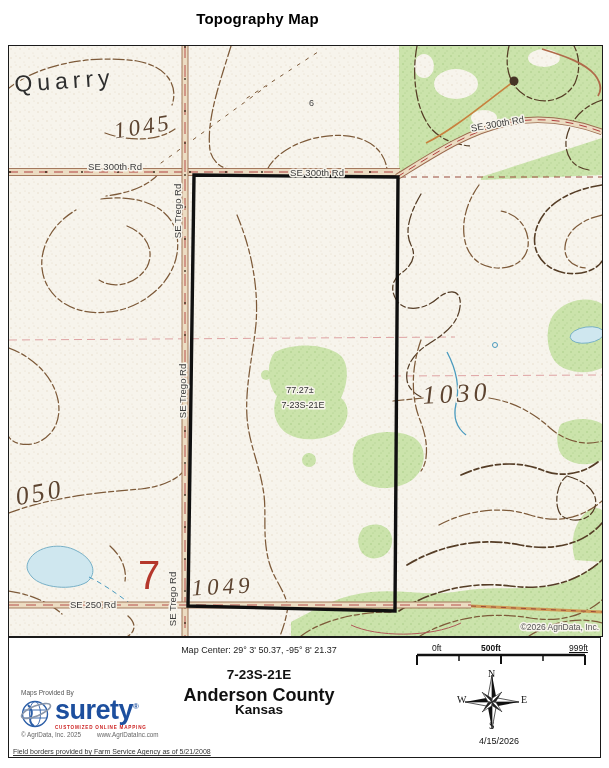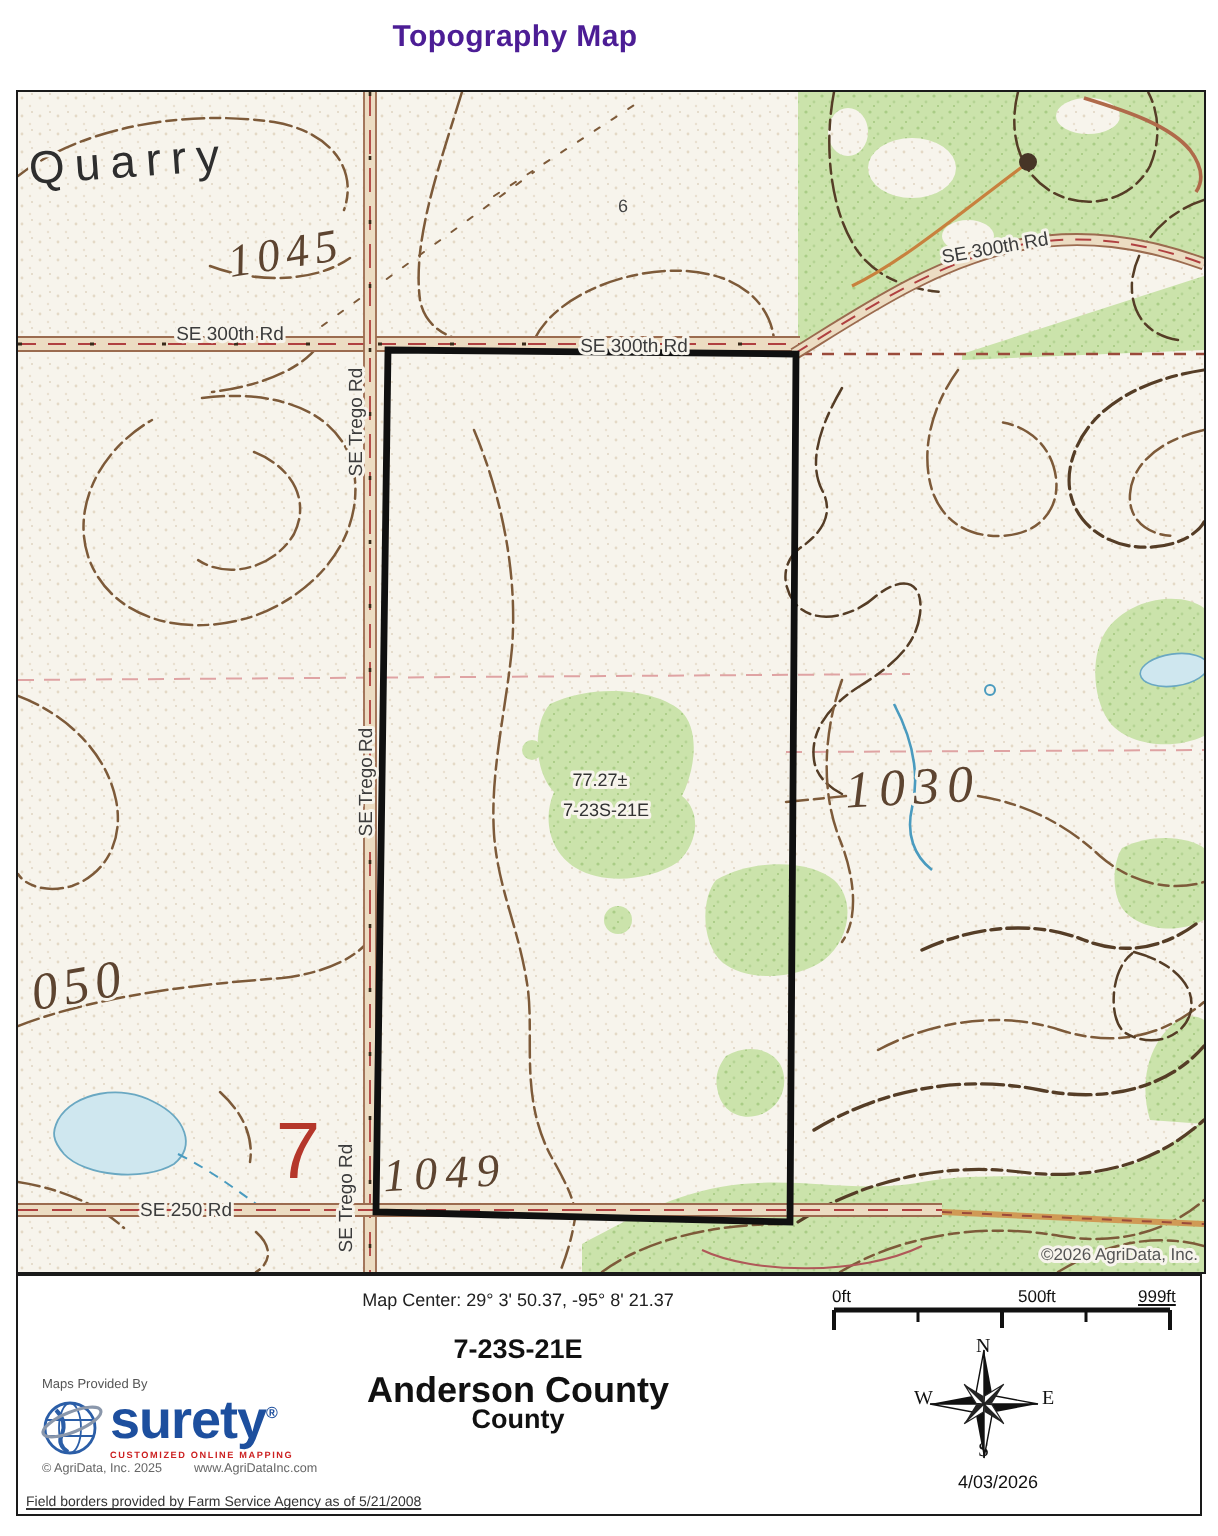--- a/index.html
+++ b/index.html
@@ -1,17 +1,17 @@
 <!DOCTYPE html>
 <html><head>
 <meta charset="utf-8">
 <style>
   html,body{margin:0;padding:0;background:#fff;}
   .page{position:relative;width:609px;height:768px;background:#ffffff;font-family:"Liberation Sans",sans-serif;overflow:hidden;}
-  .page-title{position:absolute;top:10px;left:0;width:515px;text-align:center;font-size:15px;font-weight:bold;color:#4c1d95;letter-spacing:.2px;}
+  .page-title{position:absolute;top:10px;left:0;width:515px;text-align:center;font-size:15px;font-weight:bold;color:#000000;letter-spacing:.2px;}
   .map-box{position:absolute;left:8px;top:45px;width:593px;height:590px;border:1.6px solid #1a1a1a;box-sizing:content-box;background:#f7f4ec;}
   .footer-box{position:absolute;left:8px;top:637px;width:593px;height:121px;border:1.6px solid #1a1a1a;box-sizing:border-box;background:#fff;}
   .fo{position:absolute;}
   .maps-provided{font-size:6.5px;color:#555;}
   .agridata-line{font-size:6.3px;color:#666;}
   .disclaimer{font-size:7px;color:#333;text-decoration:underline;}
   .center-col{position:absolute;left:150px;top:0;width:200px;text-align:center;}
   .map-center-line{position:absolute;top:7px;left:0;width:100%;font-size:9px;color:#222;}
   .loc-trs{position:absolute;top:29px;left:0;width:100%;font-size:13.5px;font-weight:bold;color:#111;}
   .loc-county{position:absolute;top:47px;left:0;width:100%;font-size:18px;font-weight:bold;color:#111;}
@@ -202,25 +202,25 @@
 
     <div class="fo agridata-line" style="left:12px;top:93px;">© AgriData, Inc. 2025</div>
     <div class="fo agridata-line" style="left:88px;top:93px;">www.AgriDataInc.com</div>
 
     <div class="fo disclaimer" style="left:4px;bottom:2px;">Field borders provided by Farm Service Agency as of 5/21/2008</div>
 
     <div class="center-col">
       <div class="map-center-line">Map Center: 29° 3' 50.37,  -95° 8' 21.37</div>
       <div class="loc-trs">7-23S-21E</div>
       <div class="loc-county">Anderson County</div>
-      <div class="loc-state">County</div>
+      <div class="loc-state">Kansas</div>
     </div>
 
-    <div class="scale-label" style="left:407px;">0ft</div>
-    <div class="scale-label" style="left:500px;">500ft</div>
+    <div class="scale-label" style="left:423px;">0ft</div>
+    <div class="scale-label" style="left:472px;font-weight:bold;">500ft</div>
     <div class="scale-label" style="left:560px;text-decoration:underline;">999ft</div>
     <svg class="fo" style="left:407px;top:15px;" width="172" height="13" viewBox="0 0 172 13">
       <line x1="1" y1="2" x2="169" y2="2" stroke="#111" stroke-width="2.4"></line>
       <line x1="1" y1="2" x2="1" y2="12" stroke="#111" stroke-width="2"></line>
       <line x1="43" y1="2" x2="43" y2="8" stroke="#111" stroke-width="1.5"></line>
       <line x1="85" y1="2" x2="85" y2="11" stroke="#111" stroke-width="2"></line>
       <line x1="127" y1="2" x2="127" y2="8" stroke="#111" stroke-width="1.5"></line>
       <line x1="169" y1="2" x2="169" y2="12" stroke="#111" stroke-width="2"></line>
     </svg>
 
@@ -245,16 +245,16 @@
           <g id="pt2" transform="rotate(45)">
             <path d="M 0,-14 L 2.6,-3 L 0,0 Z" fill="#222"></path>
             <path d="M 0,-14 L -2.6,-3 L 0,0 Z" fill="#fff" stroke="#222" stroke-width="0.6"></path>
           </g>
           <use href="#pt2" transform="rotate(90)"></use>
           <use href="#pt2" transform="rotate(180)"></use>
           <use href="#pt2" transform="rotate(270)"></use>
         </g>
       </g>
     </svg>
-    <div class="compass-date">4/03/2026</div>
+    <div class="compass-date">4/15/2026</div>
   </div>
 
 </div>
 
 </body></html>

